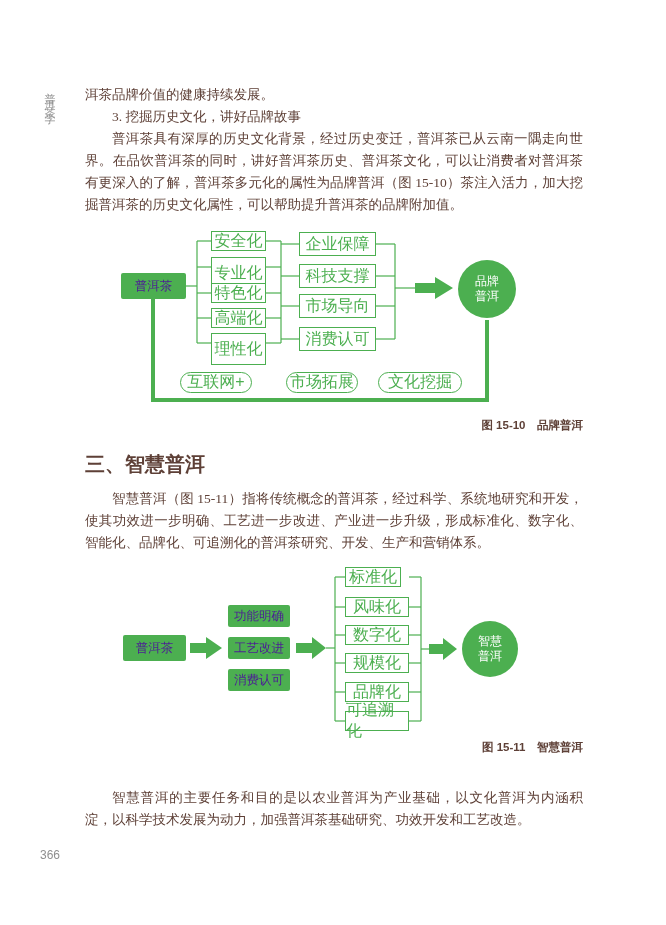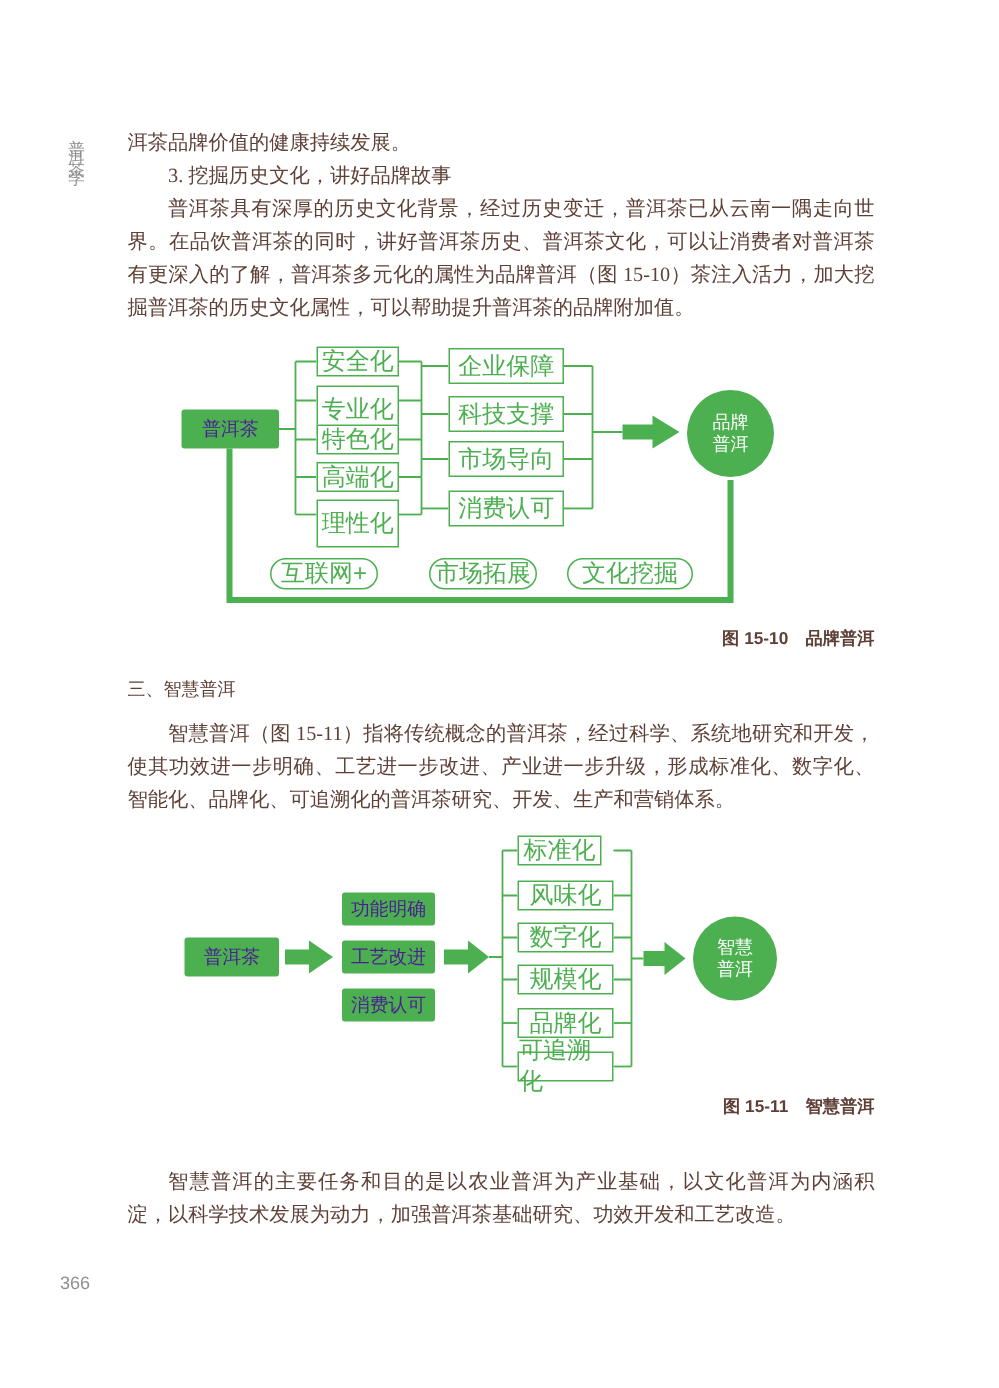--- a/index.html
+++ b/index.html
@@ -21,21 +21,21 @@
   .page-number {
     position: absolute; left: 40px; top: 848px;
     font-size: 12px; color: var(--muted, #8f8f8f);
     font-family: "Liberation Sans", sans-serif;
   }
   .main { position: absolute; left: 85px; top: 84px; width: 498px; }
   p.body { font-size: 13.5px; line-height: 22px; text-align: justify; }
   p.indent { text-indent: 2em; }
   h2.section {
     font-family: "Liberation Sans", sans-serif;
-    font-size: 12px; font-weight: normal;
+    font-size: 20px; font-weight: bold;
     margin: 18px 0 10px 0;
   }
   .caption {
     text-align: right; font-weight: bold;
     font-family: "Liberation Sans", sans-serif;
     font-size: 11.5px; margin: 6px 0 0 0;
   }
   .fig { position: relative; width: 500px; }
   .fig1 { height: 188px; margin-top: 8px; }
   .fig2 { height: 172px; margin-top: 8px; }

